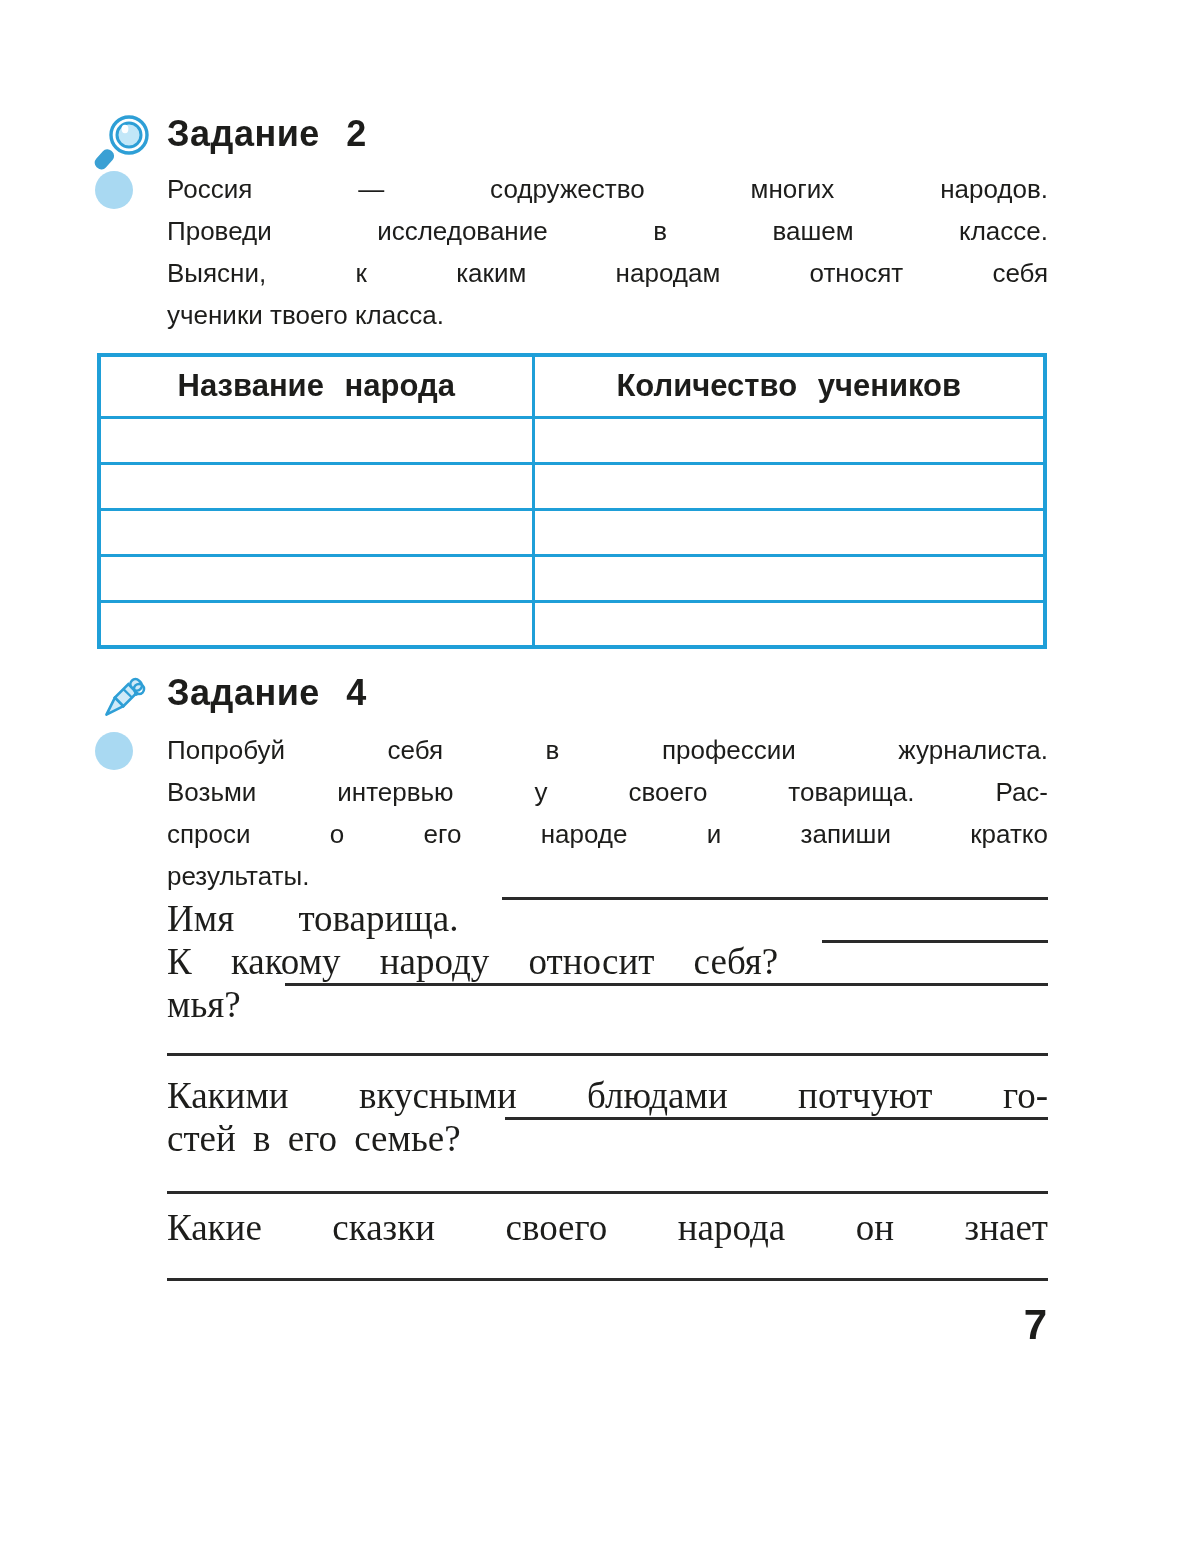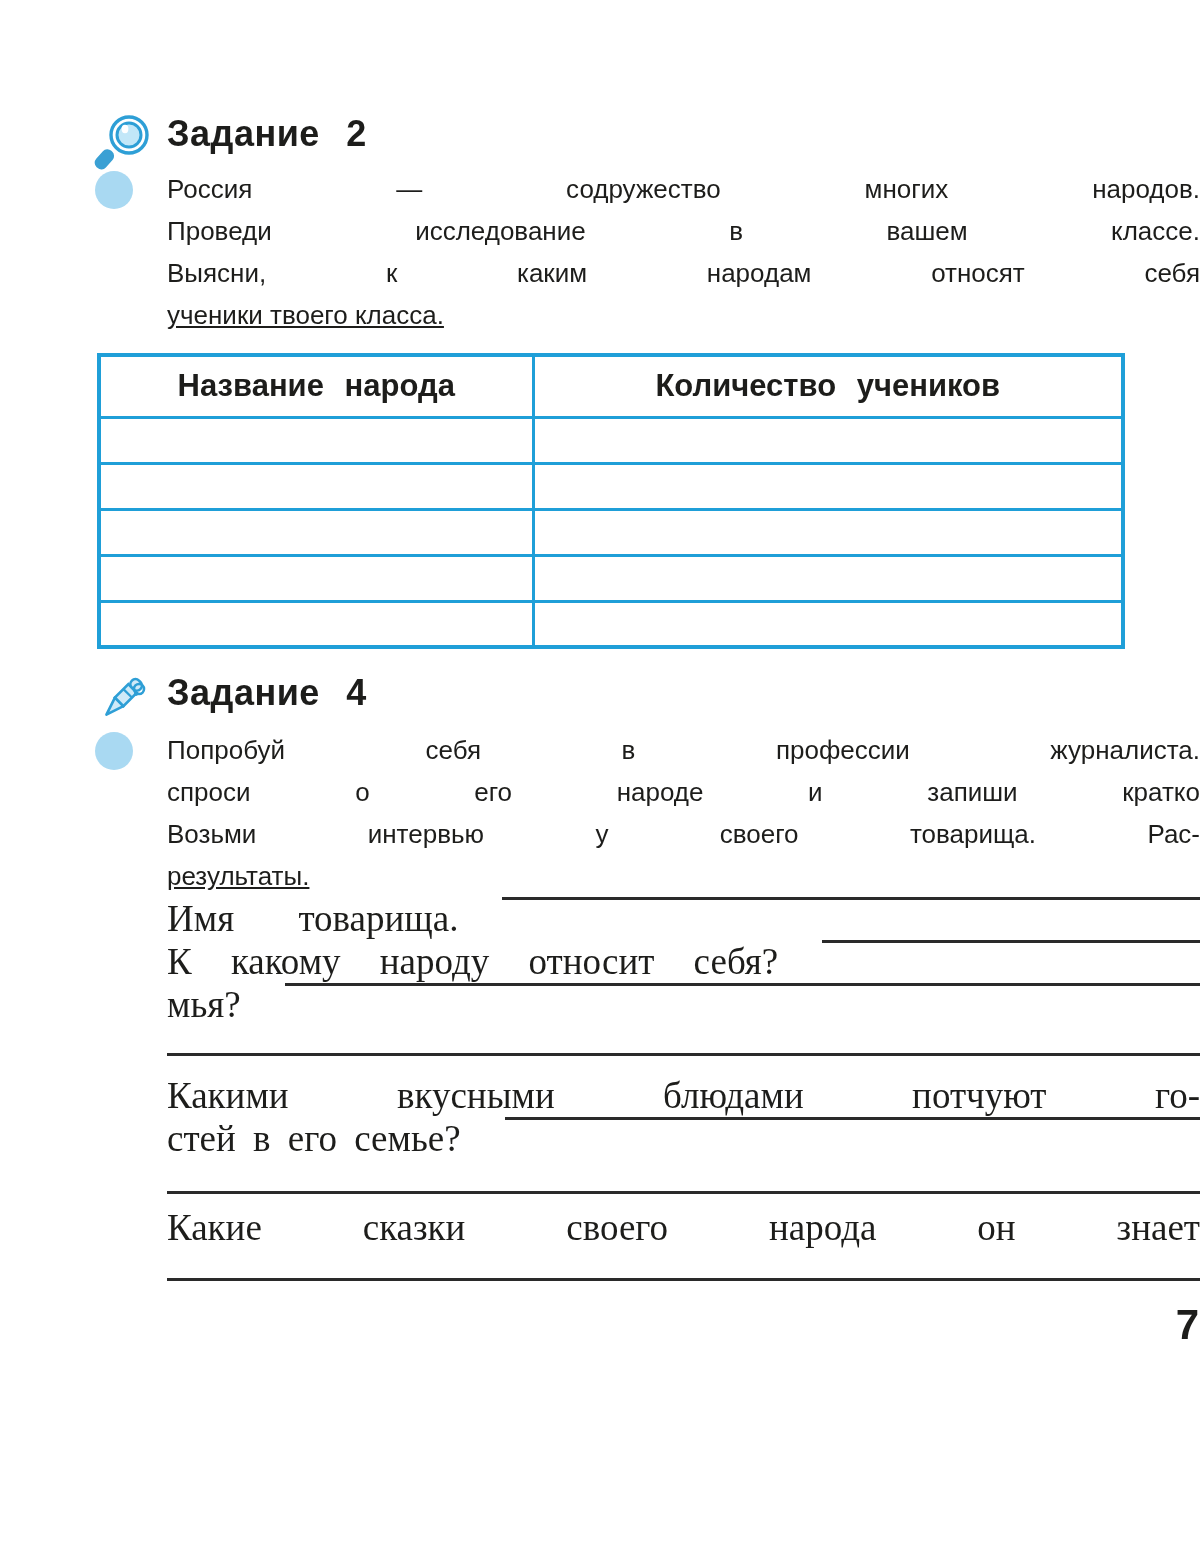--- a/index.html
+++ b/index.html
@@ -5,21 +5,21 @@
   * { margin:0; padding:0; box-sizing:border-box; }
   html,body { background:#ffffff; }
   .page {
     position:relative;
     width:1200px; height:1542px;
     background:#ffffff;
     color:#1d1d1b;
     font-family:"Liberation Sans", sans-serif;
     overflow:hidden;
   }
-  .block { position:relative; padding-left:167px; }
+  .block { position:relative; padding-left:167px; padding-right:152px; }
 
   
   .heading-row { margin-top:112px; position:relative; }
   .heading-row.second { margin-top:22px; }
   .task-title {
     font-size:36px; font-weight:bold; line-height:44px;
     word-spacing:16px; letter-spacing:0.5px;
   }
   .task-icon { position:absolute; left:92px; top:-4px; width:62px; height:66px; }
 
@@ -31,26 +31,26 @@
   }
 
   
   .intro { margin-top:12px; position:relative; }
   .intro.second { margin-top:14px; }
   .sans-line {
     font-size:26px; line-height:42px;
     text-align:justify; text-align-last:justify;
     white-space:normal;
   }
-  .sans-line.last { text-align:center; text-align-last:left;text-decoration:underline; }
+  .sans-line.last { text-align:center; text-align-last:left; }
 
   
   .peoples-table {
     margin:17px 16px 0 97px;
-    width:1028px;
+    width:950px;
     border-collapse:collapse;
     table-layout:fixed;
   }
   .peoples-table th, .peoples-table td { border:3px solid #1f9fd8; }
   .peoples-table { border:4px solid #1f9fd8; }
   .peoples-table th {
     height:62px; font-size:31px; font-weight:bold;
     text-align:center; vertical-align:middle;
     word-spacing:12px; color:#1d1d1b;
   }
@@ -162,22 +162,22 @@
         <circle cx="47" cy="22" r="5" fill="none" stroke="#2e9fd6" stroke-width="2.6"></circle>
         <circle cx="44" cy="27" r="2" fill="#2e9fd6"></circle>
       </svg>
     </span>
     <div class="task-title">Задание 4</div>
   </div>
 
   <div class="block intro second">
     <span class="bullet"></span>
     <div class="sans-line">Попробуй себя в профессии журналиста.</div>
+    <div class="sans-line">Возьми интервью у своего товарища. Рас-</div>
     <div class="sans-line">спроси о его народе и запиши кратко</div>
-    <div class="sans-line">Возьми интервью у своего товарища. Рас-</div>
     <div class="sans-line last">результаты.</div>
   </div>
 
   <div class="block qa">
     <div class="qa-row">
       <span class="qa-text ws-name">Имя товарища.</span>
       <span class="fill"></span>
     </div>
     <div class="qa-row">
       <span class="qa-text ws-people">К какому народу относит себя?</span>

